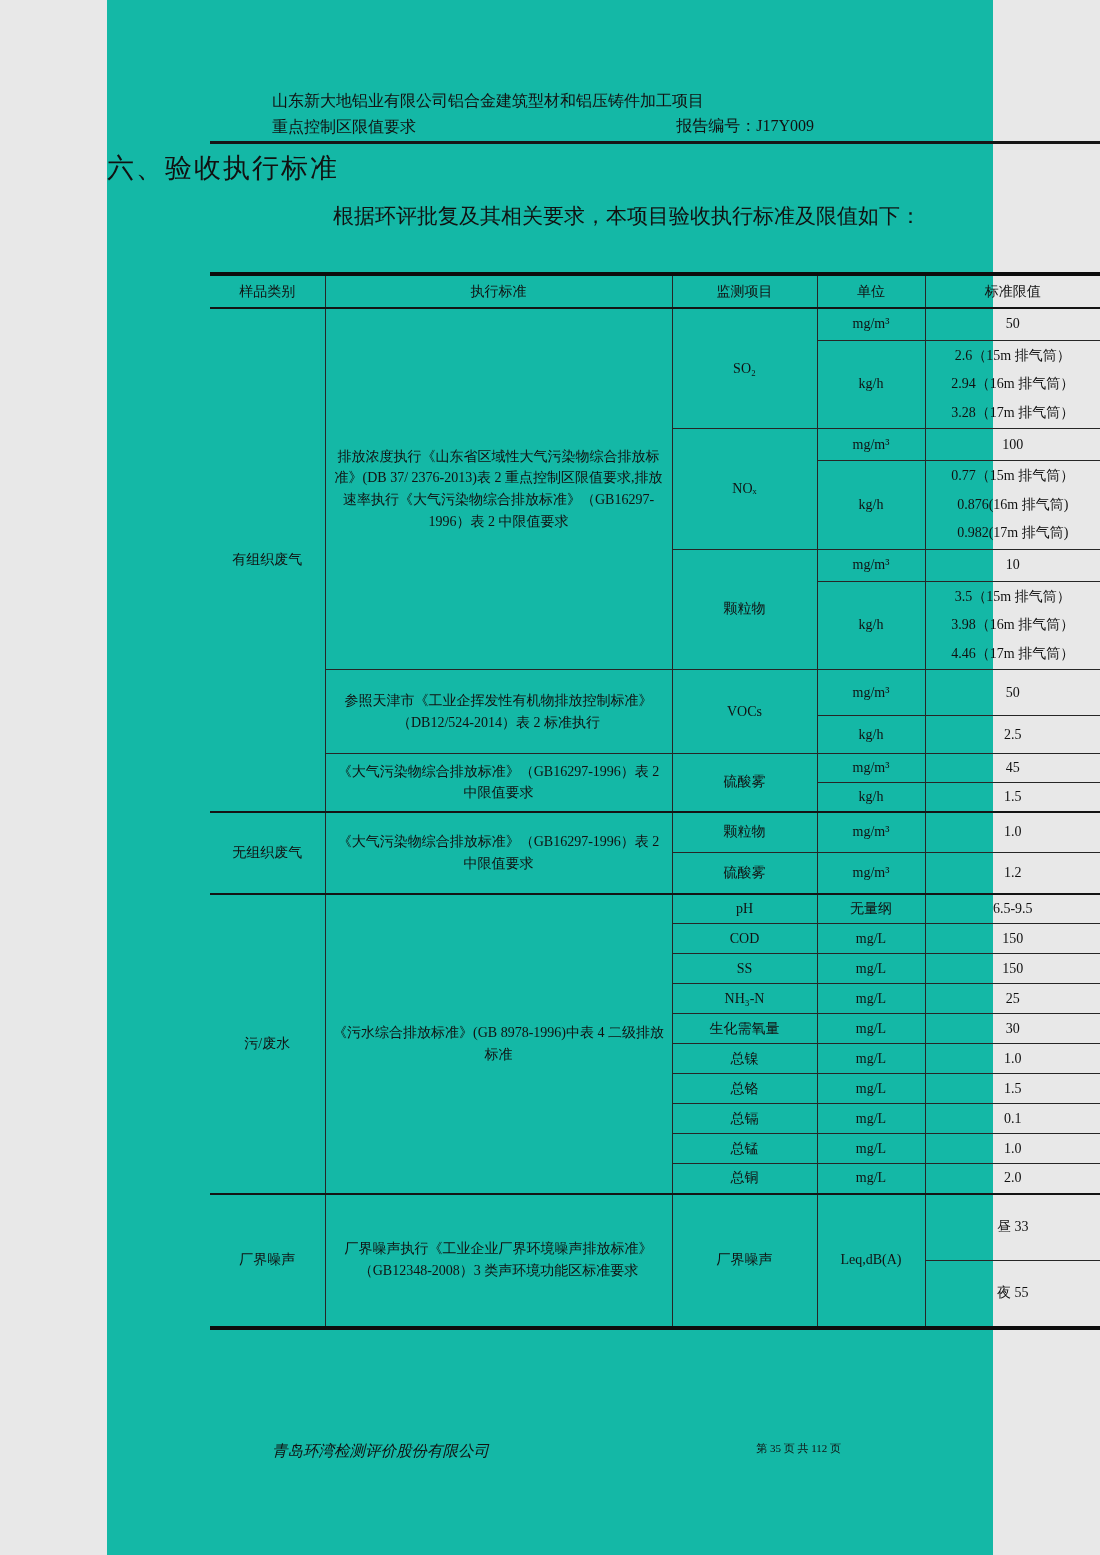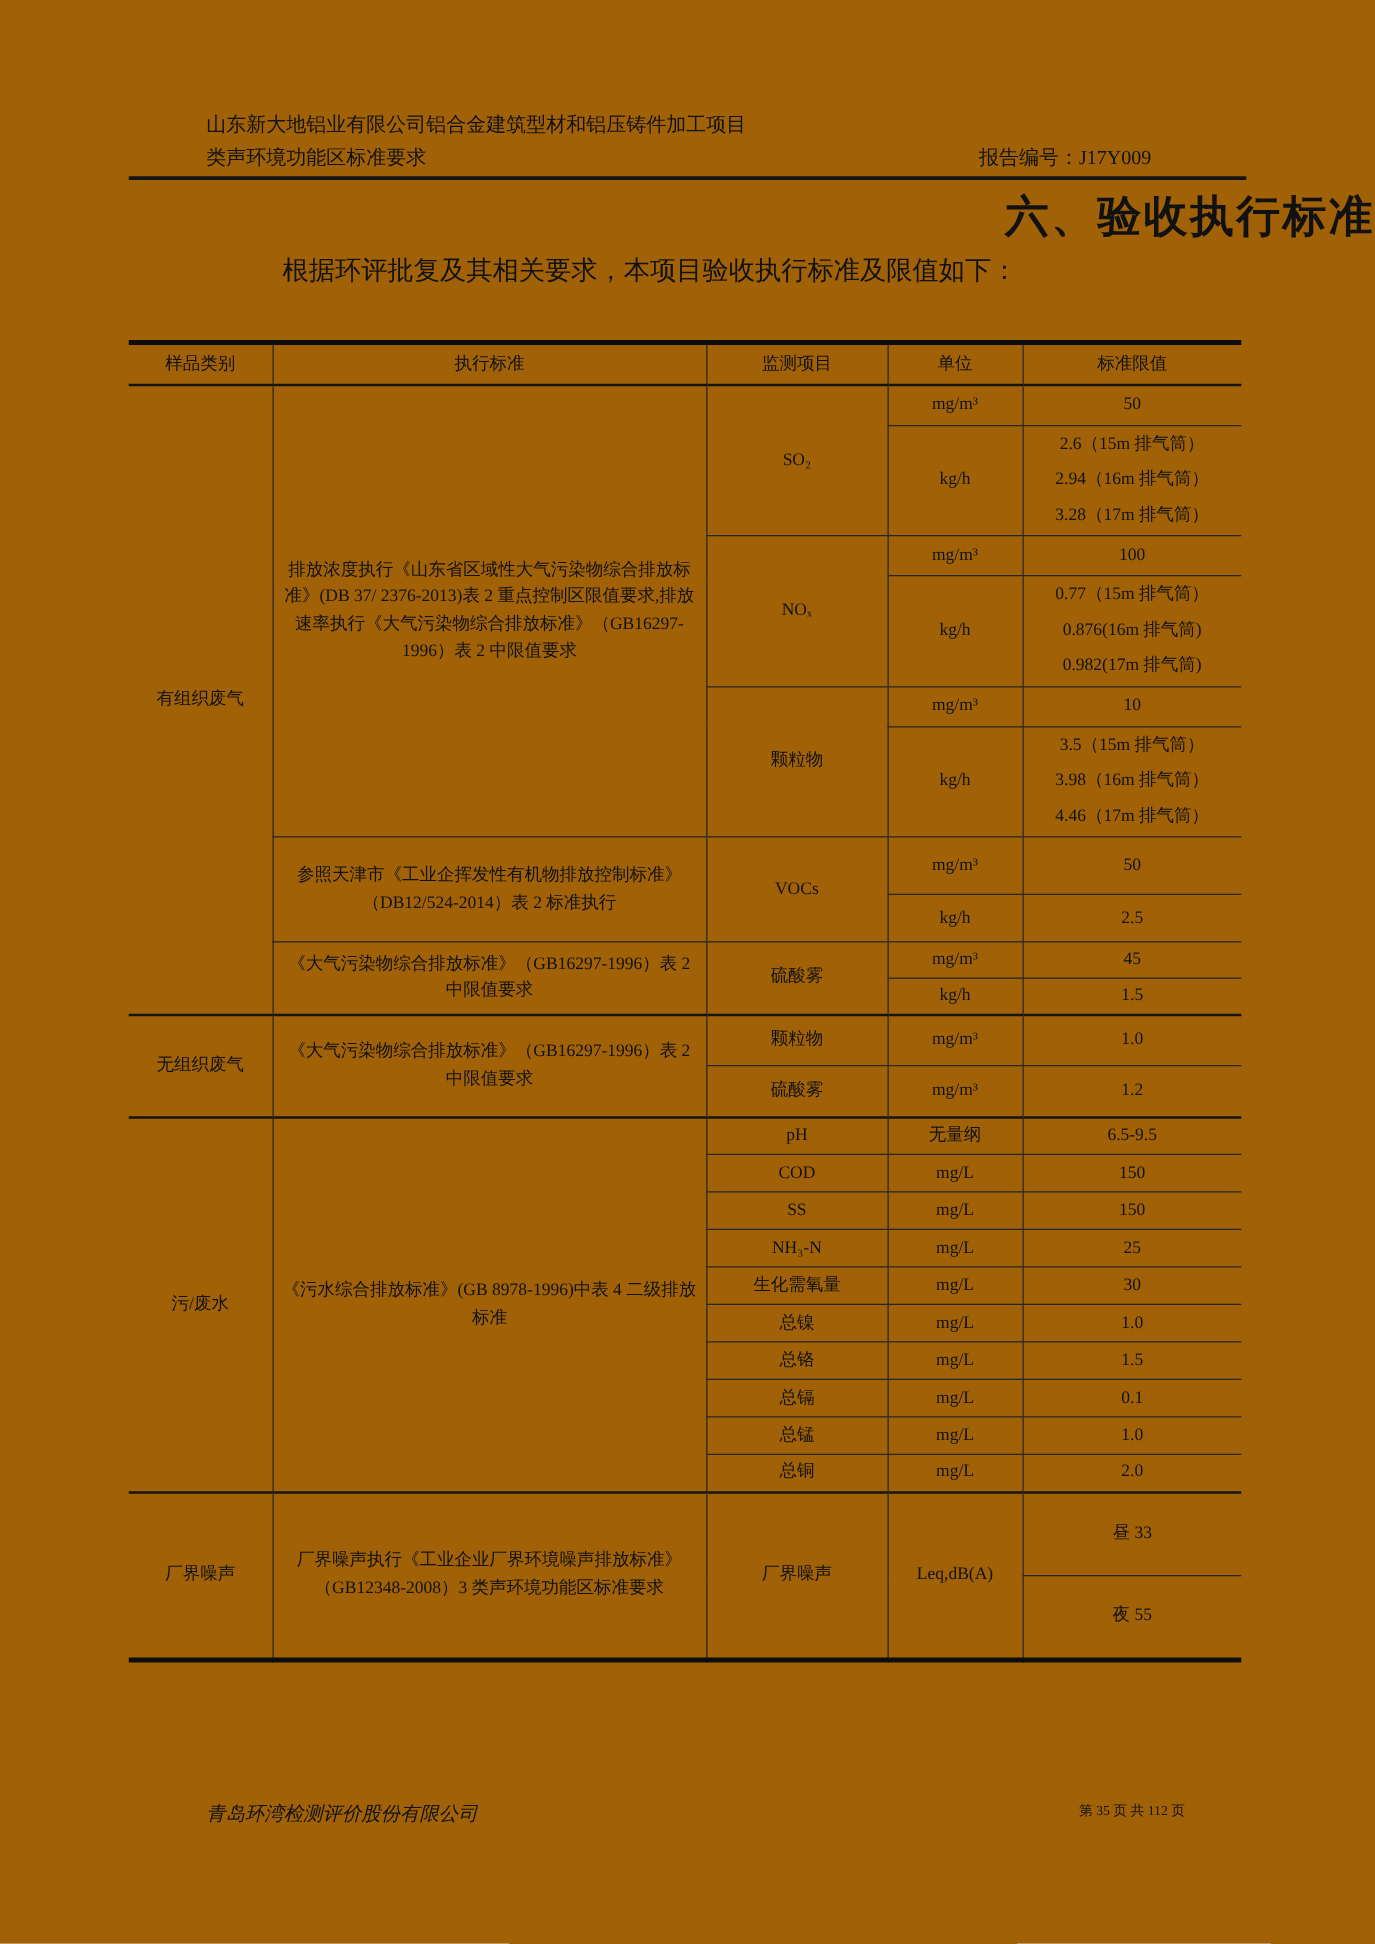--- a/index.html
+++ b/index.html
@@ -1,32 +1,32 @@
 <!DOCTYPE html>
 <html><head>
 <meta charset="utf-8">
 <style>
   * { margin:0; padding:0; box-sizing:border-box; }
   html,body { background:#e8e8e8; }
   .page {
     position:relative;
-    width:1100px; height:1555px;
-    background:#a16207;
+    width:886px; height:1555px;
+    background:#14b8a6;
     margin:0 auto;
     font-family:"Liberation Serif","DejaVu Serif",serif;
     color:#111;
   }
   
   .hdr-left { position:absolute; left:165px; top:88px; font-size:16px; line-height:26px; }
   .hdr-right { position:absolute; right:179px; top:116px; font-size:16px; }
   .hdr-rule { position:absolute; left:103px; top:141px; width:894px; border-top:3.5px solid #161616; }
   
   .sec-title {
     position:absolute; top:150px; left:0; width:100%;
-    text-align:right; font-size:35px; font-weight:700; letter-spacing:2px;
+    text-align:left; font-size:27px; font-weight:400; letter-spacing:2px;
     font-family:"Liberation Sans","DejaVu Sans",sans-serif;
   }
   .intro { position:absolute; left:226px; top:202px; font-size:21px;text-align:right; }
   .tbl-caption { position:absolute; top:249px; left:0; width:100%; text-align:center; font-size:17.5px; }
   
   table.std {
     position:absolute; left:103px; top:272px;
     width:890px; table-layout:fixed; border-collapse:collapse;
     border-top:4.5px solid #0d0d0d; border-bottom:4.5px solid #0d0d0d;
     font-size:14px;
@@ -60,21 +60,21 @@
   .ftr-left  { position:absolute; left:165px;  top:1441px; font-size:15.5px;font-style:italic; }
   .ftr-right { position:absolute; right:152px; top:1441px; font-size:11px; }
 </style>
 </head>
 <body>
 
 <div class="page">
 
   <div class="hdr-left">
     <div>山东新大地铝业有限公司铝合金建筑型材和铝压铸件加工项目</div>
-    <div>类声环境功能区标准要求</div>
+    <div>重点控制区限值要求</div>
   </div>
   <div class="hdr-right">报告编号：J17Y009</div>
   <div class="hdr-rule"></div>
 
   <div class="sec-title">六、验收执行标准</div>
   <p class="intro">根据环评批复及其相关要求，本项目验收执行标准及限值如下：</p>
 
   <table class="std">
     <colgroup>
       <col style="width:115px">

